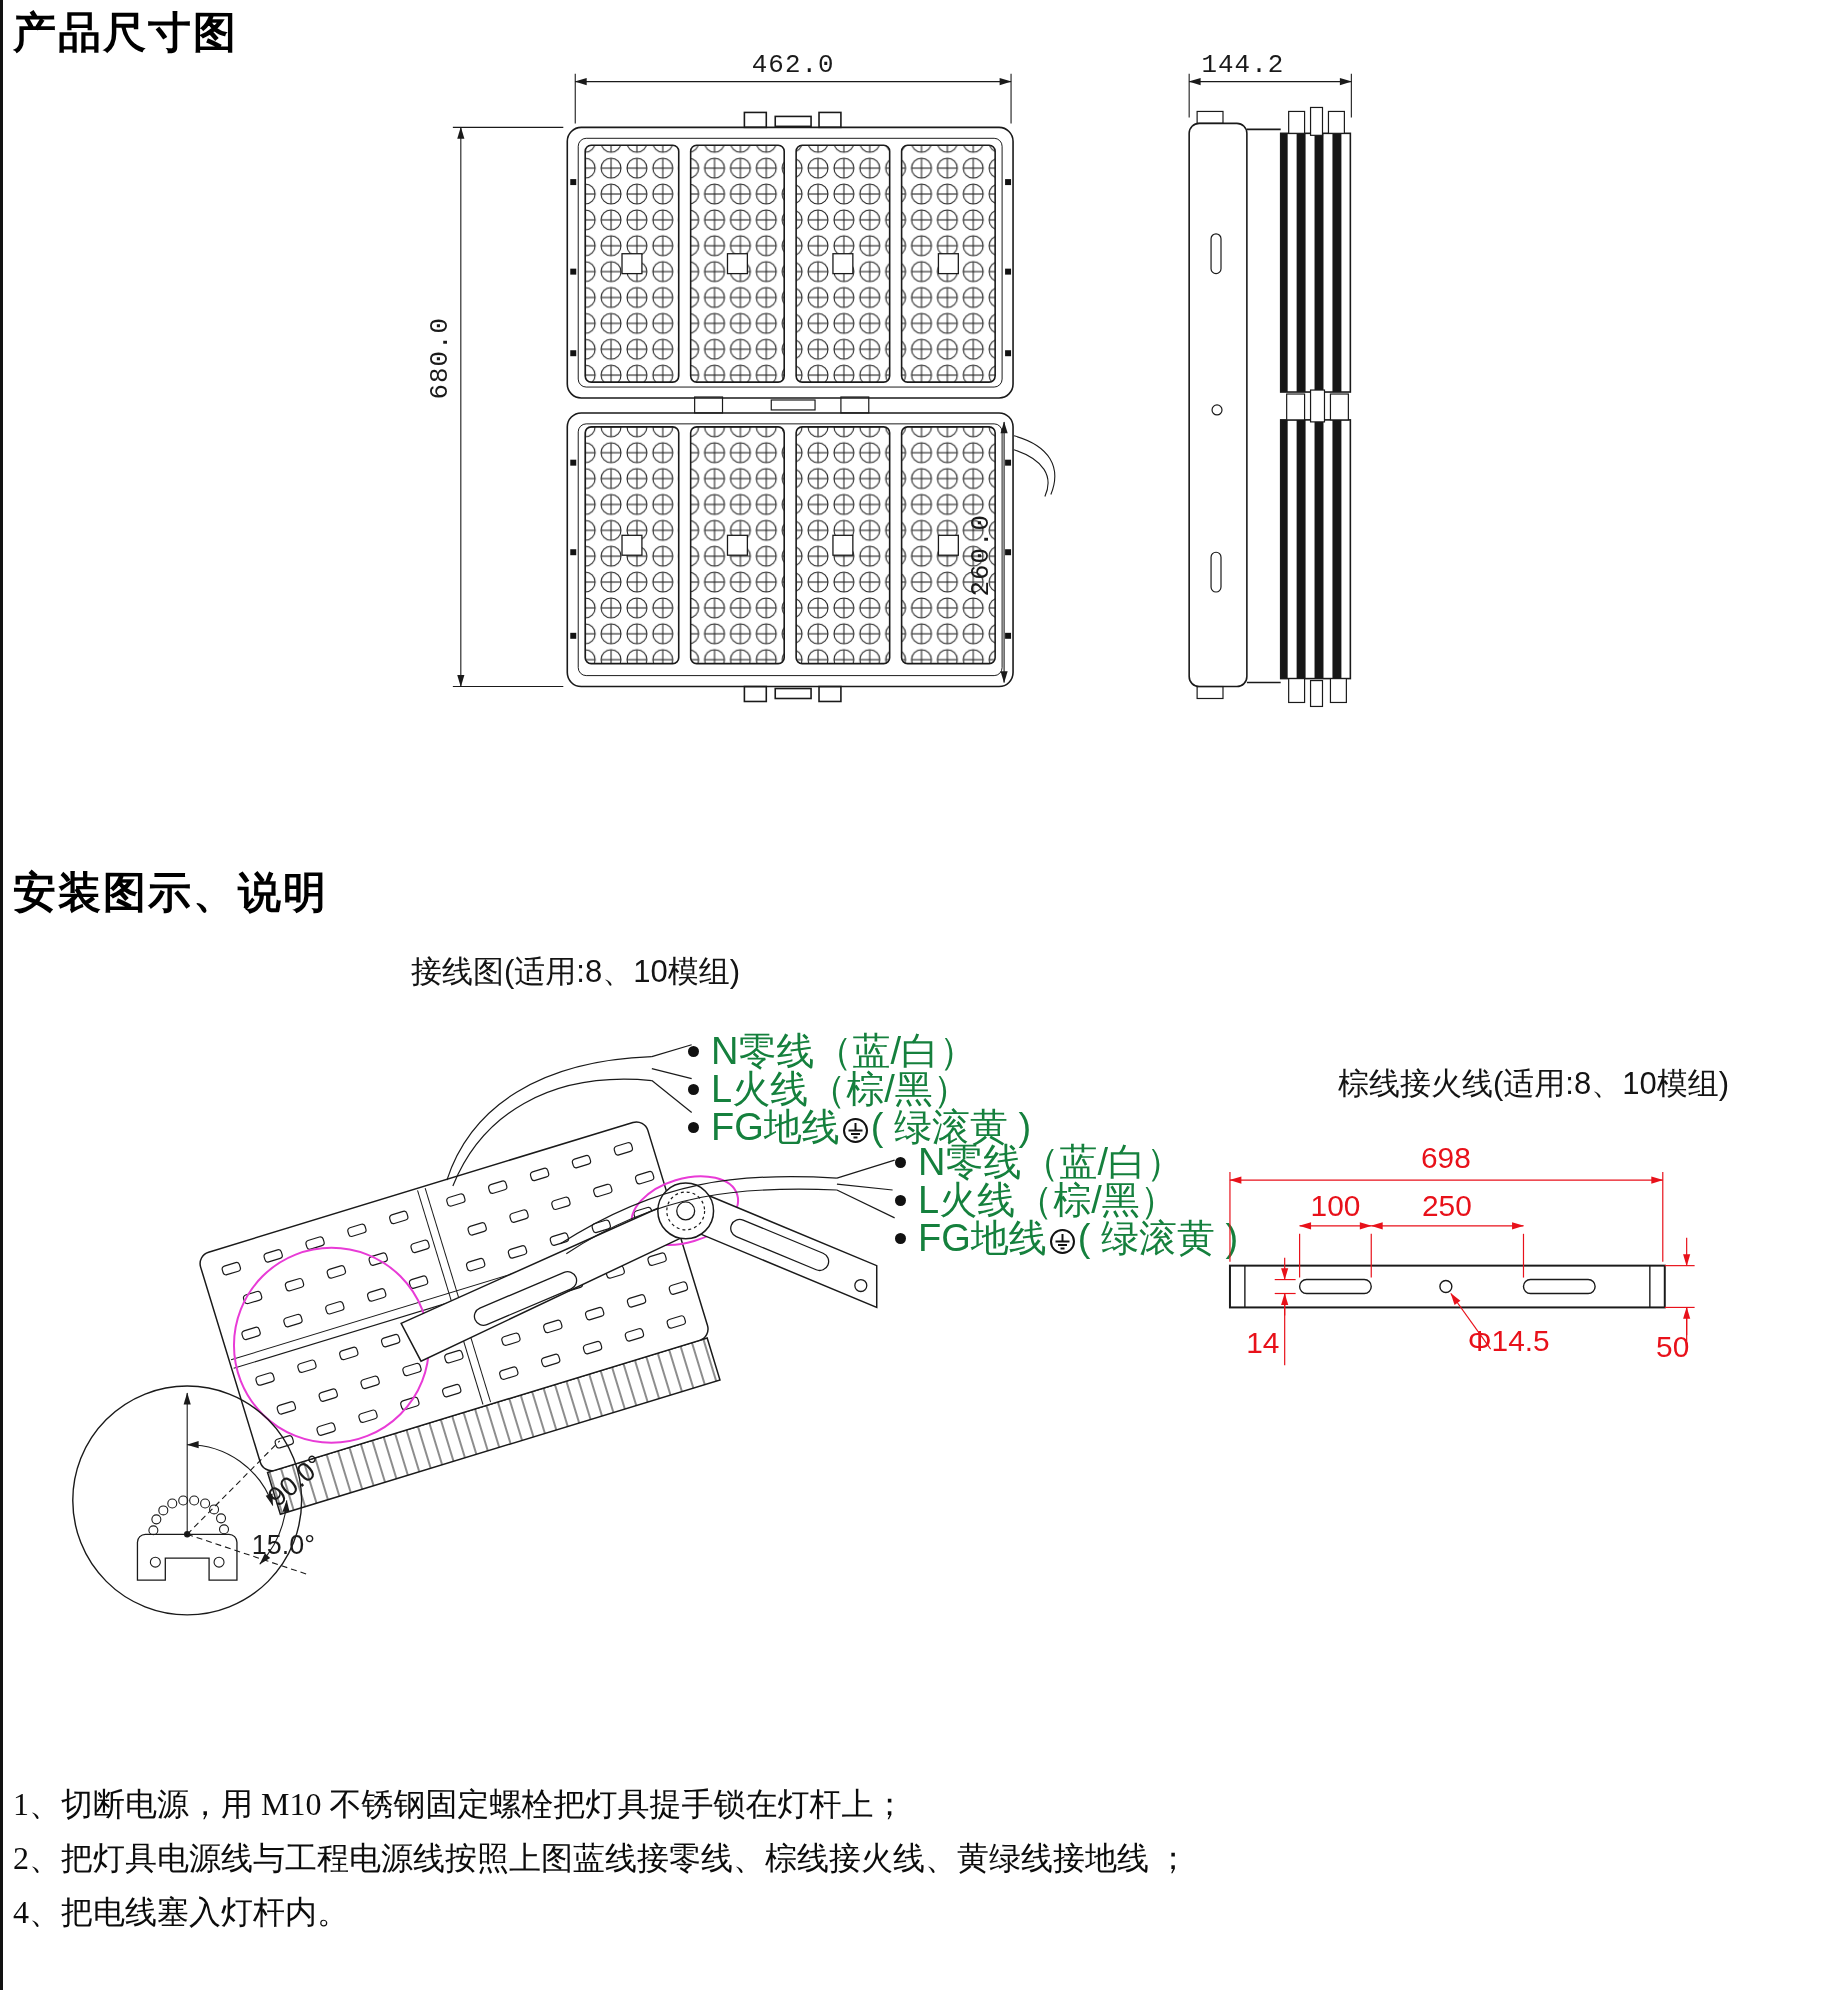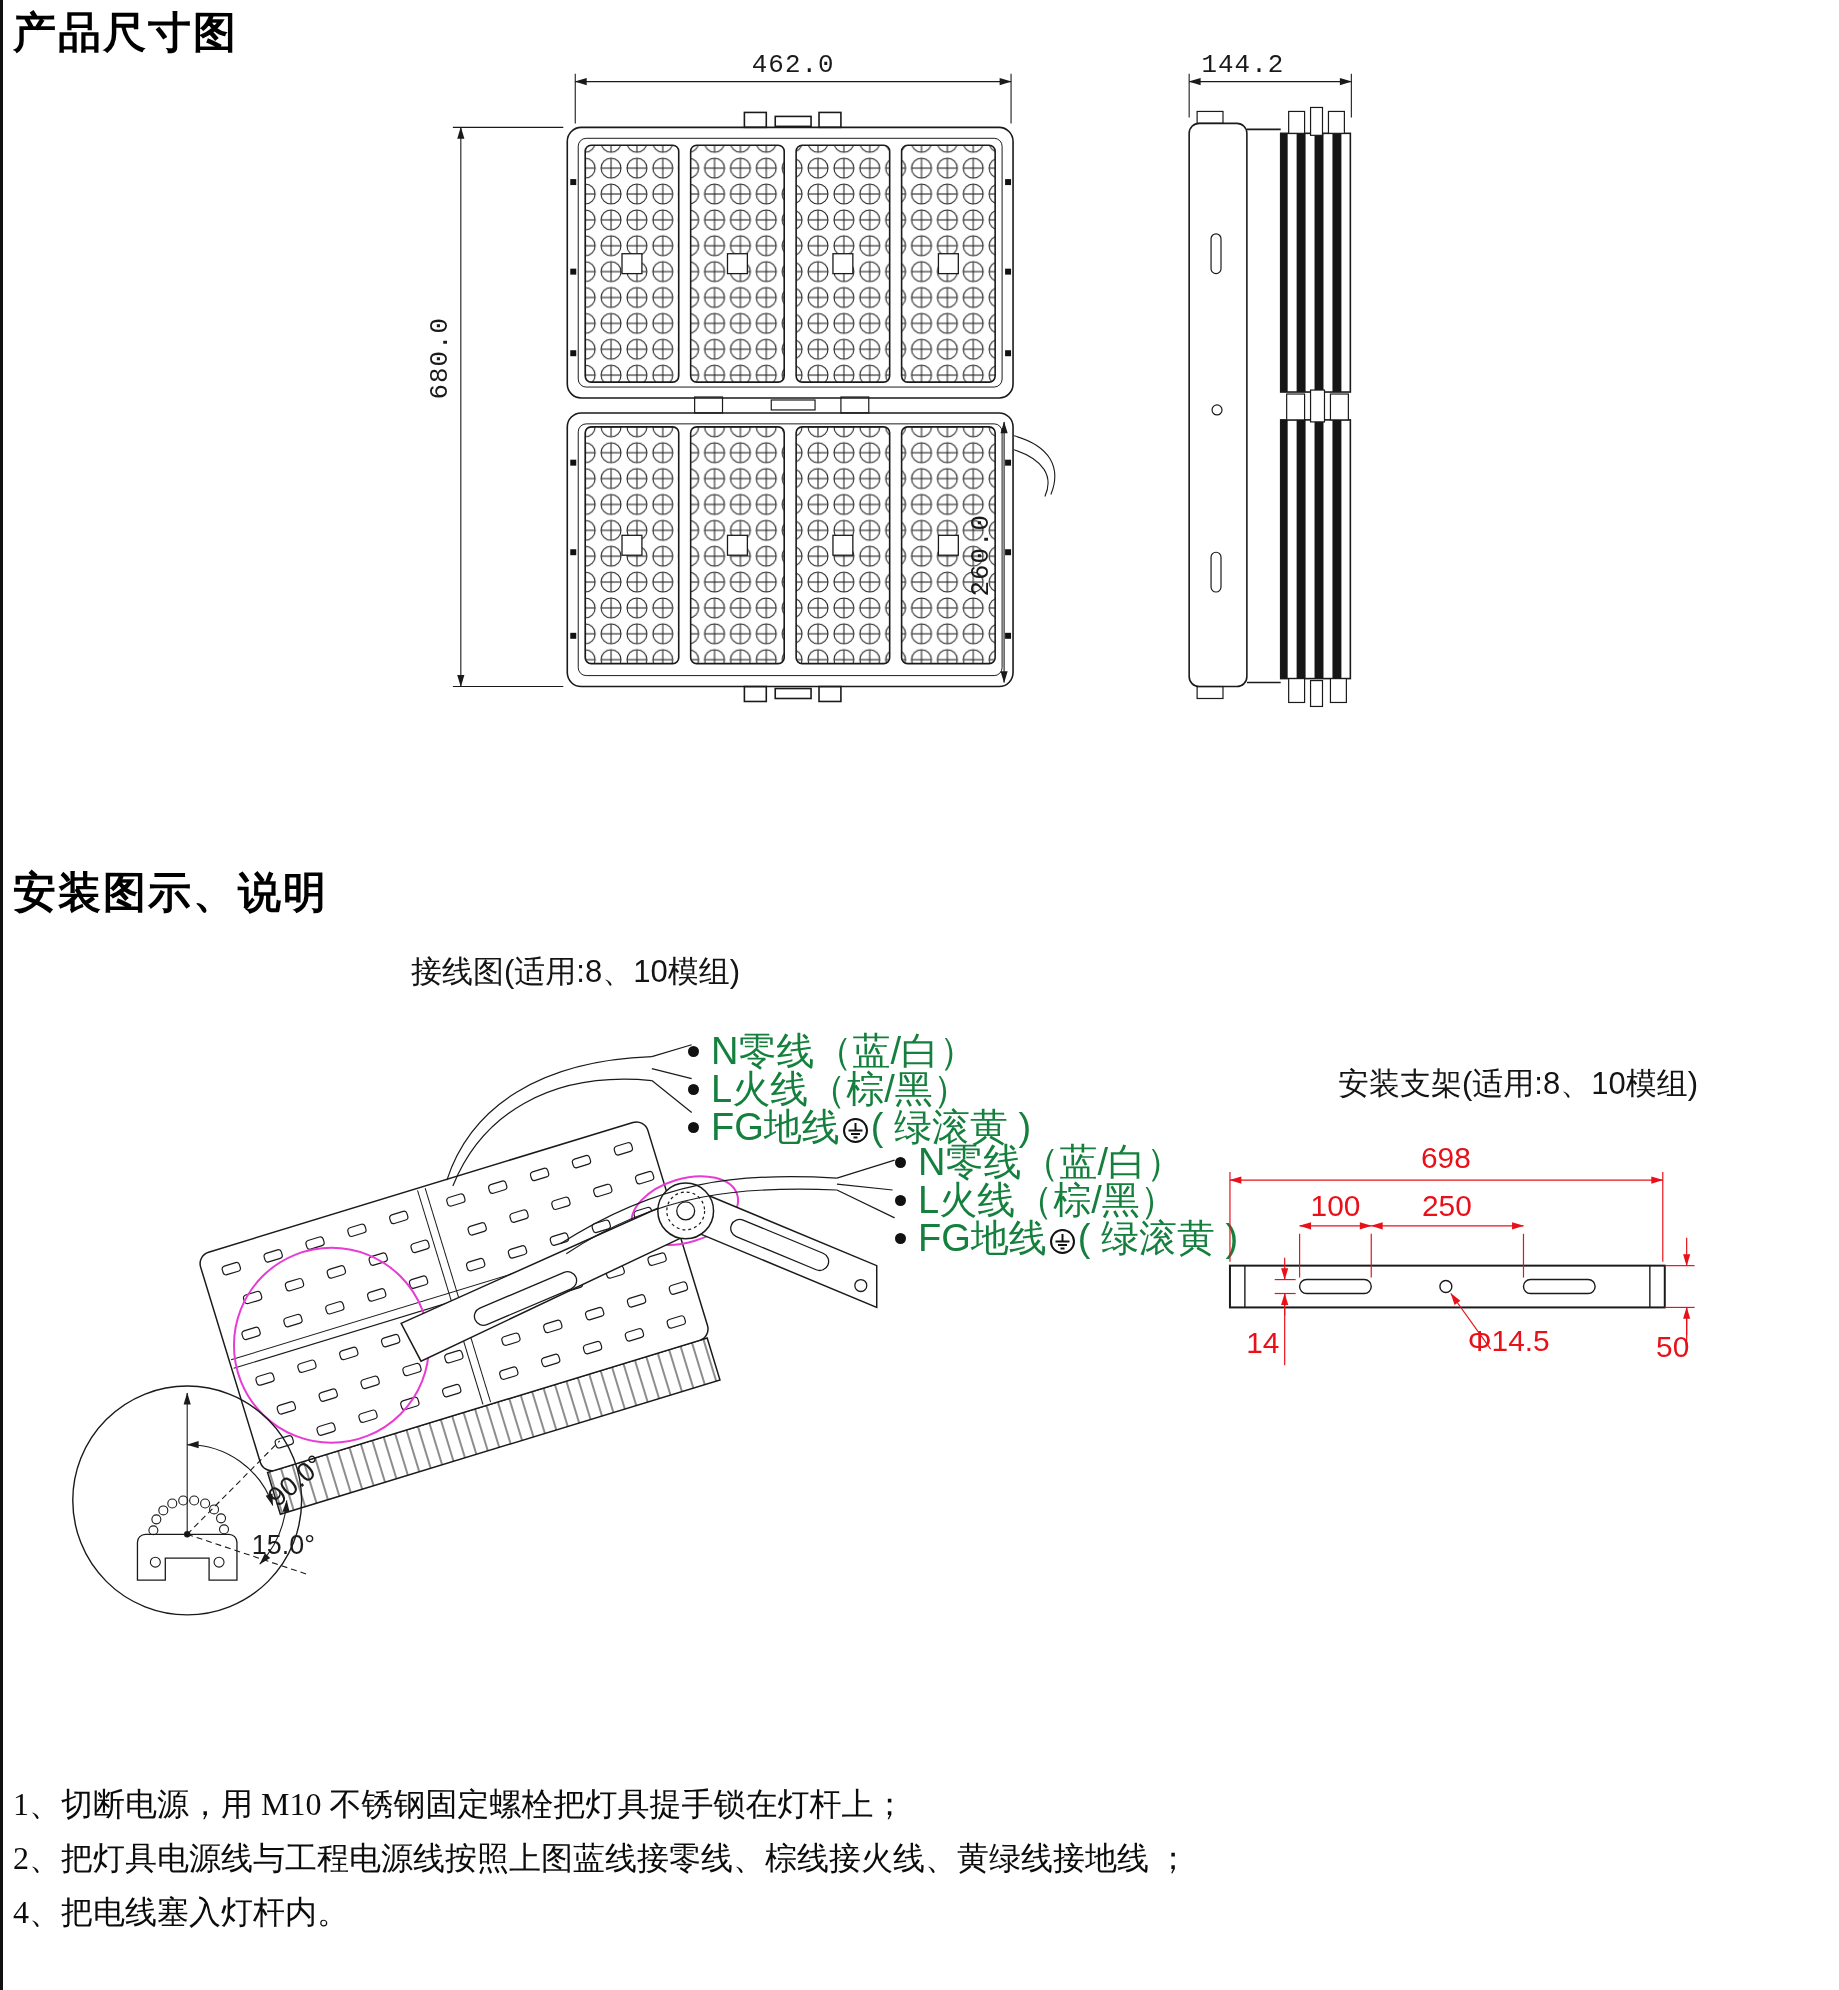--- a/index.html
+++ b/index.html
@@ -20,21 +20,21 @@
 </style>
 </head>
 <body>
 
 <div class="page">
 
   <div class="abs h-title" style="left:10px;top:4px;">产品尺寸图</div>
   <div class="abs h-title" style="left:10px;top:864px;">安装图示、说明</div>
 
   <div class="abs caption" style="left:376px;top:951px;">接线图(适用:8、10模组)</div>
-  <div class="abs caption" style="left:1303px;top:1063px;">安装支架(适用:8、10模组)</div>
+  <div class="abs caption" style="left:1303px;top:1063px;">棕线接火线(适用:8、10模组)</div>
 
   <div class="abs wire-set" style="left:685px;top:1035px;">
     <div class="wire-row">
       <span class="dot"></span>
       <span>N零线（蓝/白）</span>
     </div>
     <div class="wire-row">
       <span class="dot"></span>
       <span>L火线（棕/黑）</span>
     </div>

